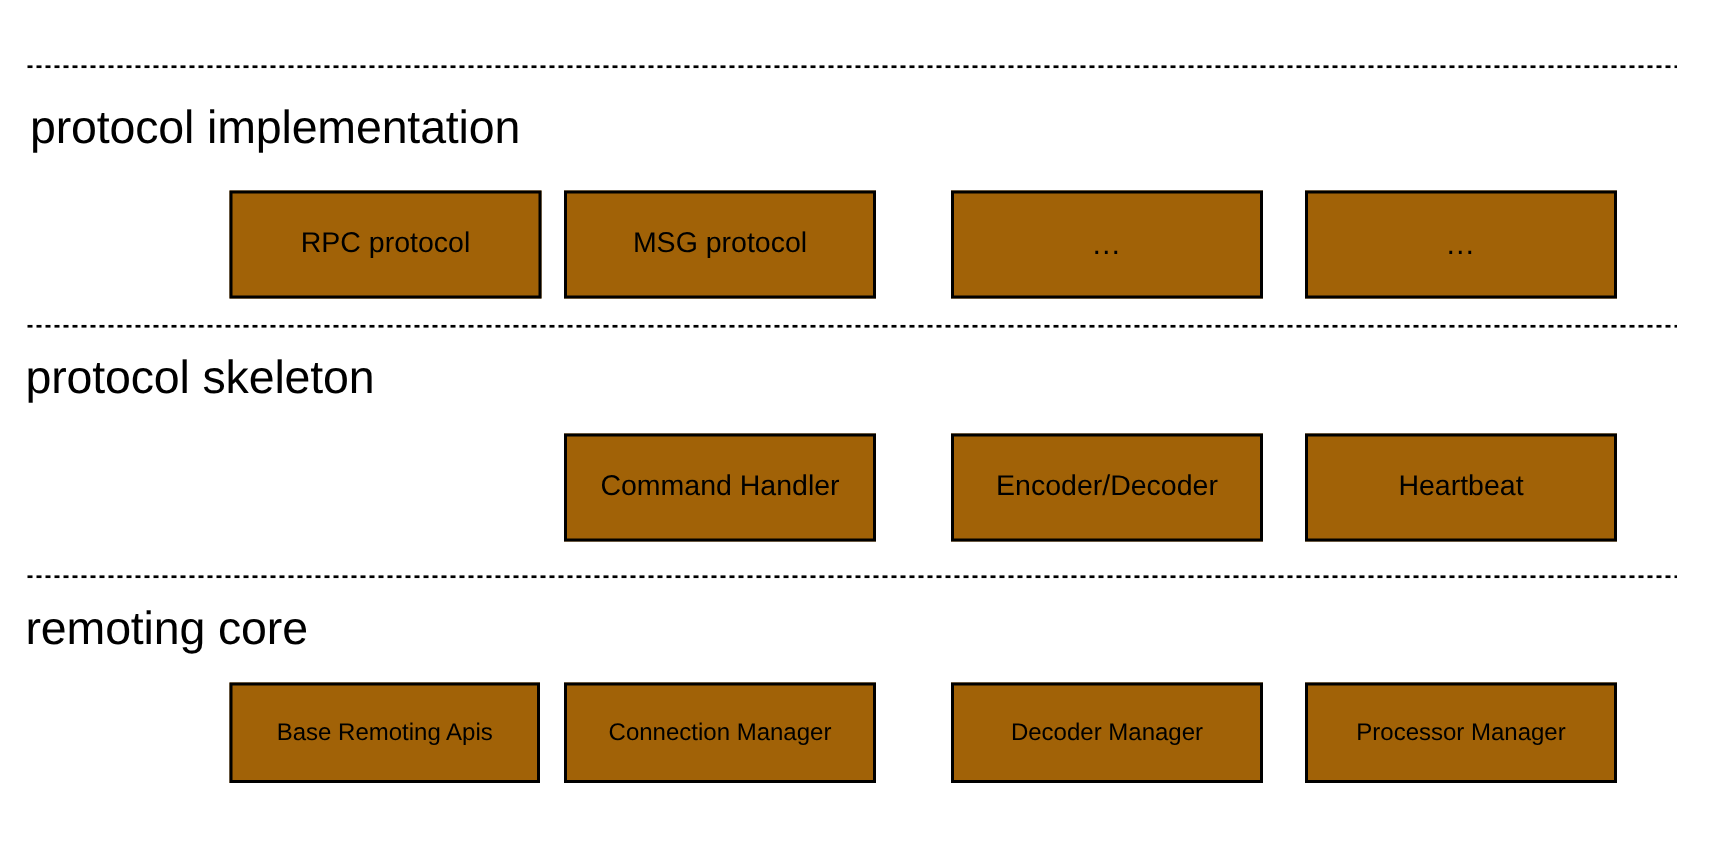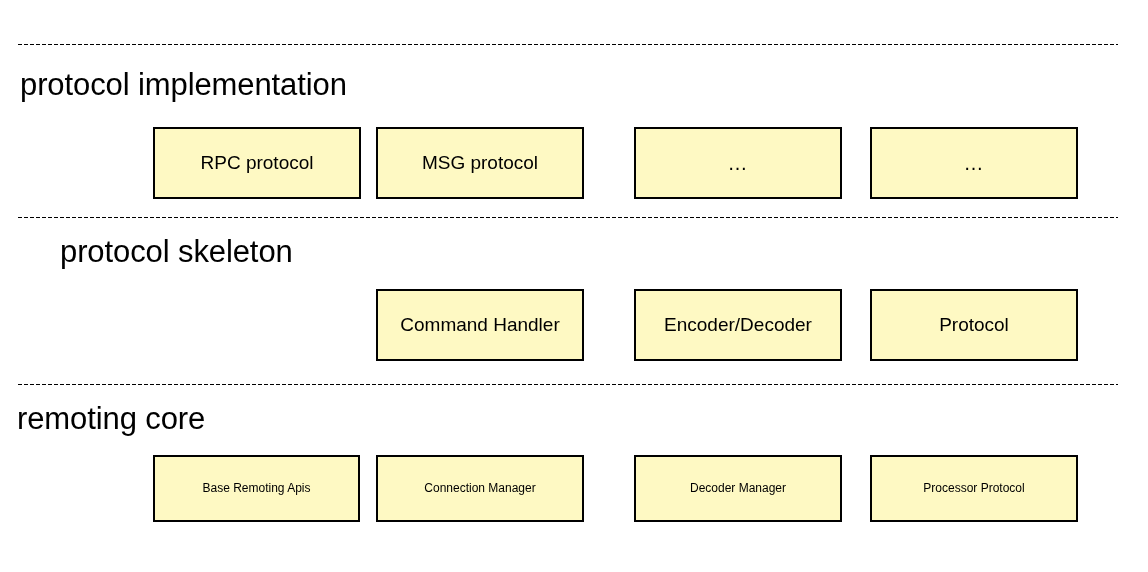--- a/index.html
+++ b/index.html
@@ -40,35 +40,35 @@
     color: #000000;
     letter-spacing: -0.1px;
     white-space: nowrap;
   }
 
   
   .box {
     position: absolute;
     box-sizing: border-box;
     border: 2px solid #000000;
-    background: #fef9c3;
+    background: #a16207;
     display: flex;
     align-items: center;
     justify-content: center;
     color: #000000;
     text-align: center;
   }
   .box .box-label {
     font-size: 19px;
     font-weight: 400;
     line-height: 1.1;
     white-space: nowrap;
   }
   .box.dense .box-label {
-    font-size: 12px;
+    font-size: 16px;
   }
   .box .box-label.ellipsis {
     font-size: 20px;
     letter-spacing: 1px;
   }
 
   
   .row1 { top: 127px; height: 72px; }
   .row2 { top: 289px; height: 72px; }
   .row3 { top: 455px; height: 67px; }
@@ -102,48 +102,48 @@
   <div class="box row1 col3">
     <span class="box-label ellipsis">…</span>
   </div>
 
   <div class="box row1 col4">
     <span class="box-label ellipsis">…</span>
   </div>
 
   <div class="divider" style="top:216px;"></div>
 
-  <div class="section-title" style="left:17px; top:236px;margin-left:43px;">protocol skeleton</div>
+  <div class="section-title" style="left:17px; top:236px;">protocol skeleton</div>
 
 
   <div class="box row2 col2">
     <span class="box-label">Command Handler</span>
   </div>
 
   <div class="box row2 col3">
     <span class="box-label">Encoder/Decoder</span>
   </div>
 
   <div class="box row2 col4">
-    <span class="box-label">Protocol</span>
+    <span class="box-label">Heartbeat</span>
   </div>
 
   <div class="divider" style="top:383px;"></div>
 
   <div class="section-title" style="left:17px; top:403px;">remoting core</div>
 
   <div class="box row3 col1 dense">
     <span class="box-label">Base Remoting Apis</span>
   </div>
 
   <div class="box row3 col2 dense">
     <span class="box-label">Connection Manager</span>
   </div>
 
   <div class="box row3 col3 dense">
     <span class="box-label">Decoder Manager</span>
   </div>
 
   <div class="box row3 col4 dense">
-    <span class="box-label">Processor Protocol</span>
+    <span class="box-label">Processor Manager</span>
   </div>
 
 </div>
 
 </body></html>

